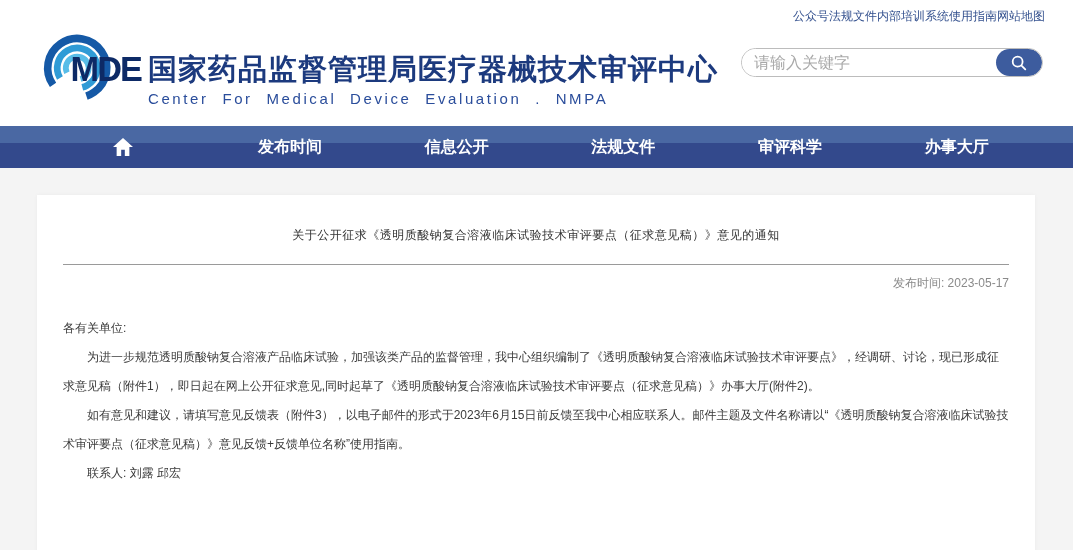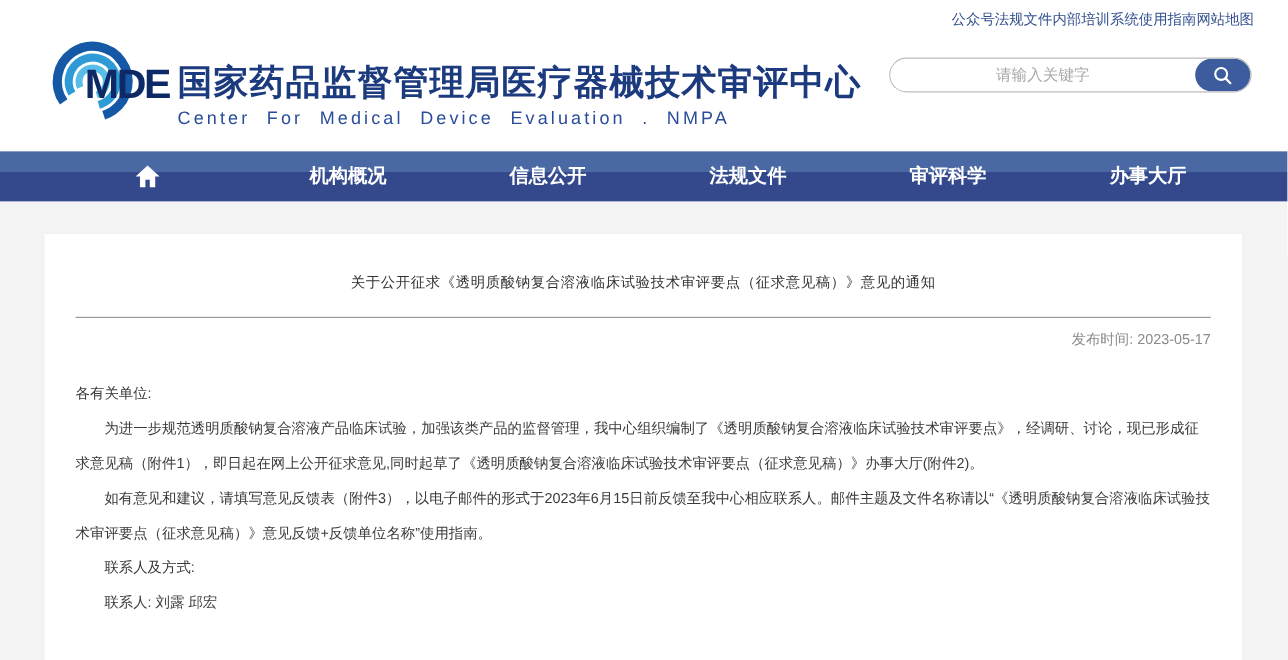--- a/index.html
+++ b/index.html
@@ -33,23 +33,22 @@
   }
 
   .search-box {
     position: absolute; top: 48px; right: 30px;
     width: 302px; height: 29px;
     border: 1px solid #bcbcbc; border-radius: 15px;
     display: flex; overflow: hidden; background: #ffffff;
   }
   .search-box input {
     flex: 1; border: none; outline: none; padding: 0 12px;
-    font-size: 13px; color: #333;
+    font-size: 16px; color: #333;
     font-family: "Liberation Sans", "DejaVu Sans", sans-serif;
-    text-align: center;
   }
   .search-box input::placeholder { color: #a9a9a9; }
   .search-btn {
     width: 46px; height: 100%; border: none; cursor: pointer;
     background: #3d5c9e; border-radius: 14px;
     display: flex; align-items: center; justify-content: center;
   }
 
   
   .nav {
@@ -130,36 +129,35 @@
   </div>
 </div>
 
 <div class="nav">
   <div class="nav-inner">
     <div class="nav-item">
       <svg width="22" height="20" viewBox="0 0 24 22">
         <path d="M12 1 L23 11 L19 11 L19 21 L14 21 L14 14 L10 14 L10 21 L5 21 L5 11 L1 11 Z" fill="#ffffff"></path>
       </svg>
     </div>
-    <div class="nav-item">机构概况</div>
+    <div class="nav-item">发布时间</div>
     <div class="nav-item">信息公开</div>
     <div class="nav-item">法规文件</div>
     <div class="nav-item">审评科学</div>
     <div class="nav-item">办事大厅</div>
   </div>
 </div>
 
 <div class="main">
   <div class="card">
     <h1 class="article-title">关于公开征求《透明质酸钠复合溶液临床试验技术审评要点（征求意见稿）》意见的通知</h1>
     <hr class="title-divider">
     <div class="publish-date">发布时间: 2023-05-17</div>
 
     <div class="article-body">
       <p>各有关单位:</p>
       <p class="indent">为进一步规范透明质酸钠复合溶液产品临床试验，加强该类产品的监督管理，我中心组织编制了《透明质酸钠复合溶液临床试验技术审评要点》，经调研、讨论，现已形成征求意见稿（附件1），即日起在网上公开征求意见,同时起草了《透明质酸钠复合溶液临床试验技术审评要点（征求意见稿）》办事大厅(附件2)。</p>
       <p class="indent">如有意见和建议，请填写意见反馈表（附件3），以电子邮件的形式于2023年6月15日前反馈至我中心相应联系人。邮件主题及文件名称请以“《透明质酸钠复合溶液临床试验技术审评要点（征求意见稿）》意见反馈+反馈单位名称”使用指南。</p>
-      <p class="indent">联系人及方式:</p>
       <p class="indent">联系人: 刘露 邱宏</p>
 
     </div>
   </div>
 </div>
 
 </body></html>

